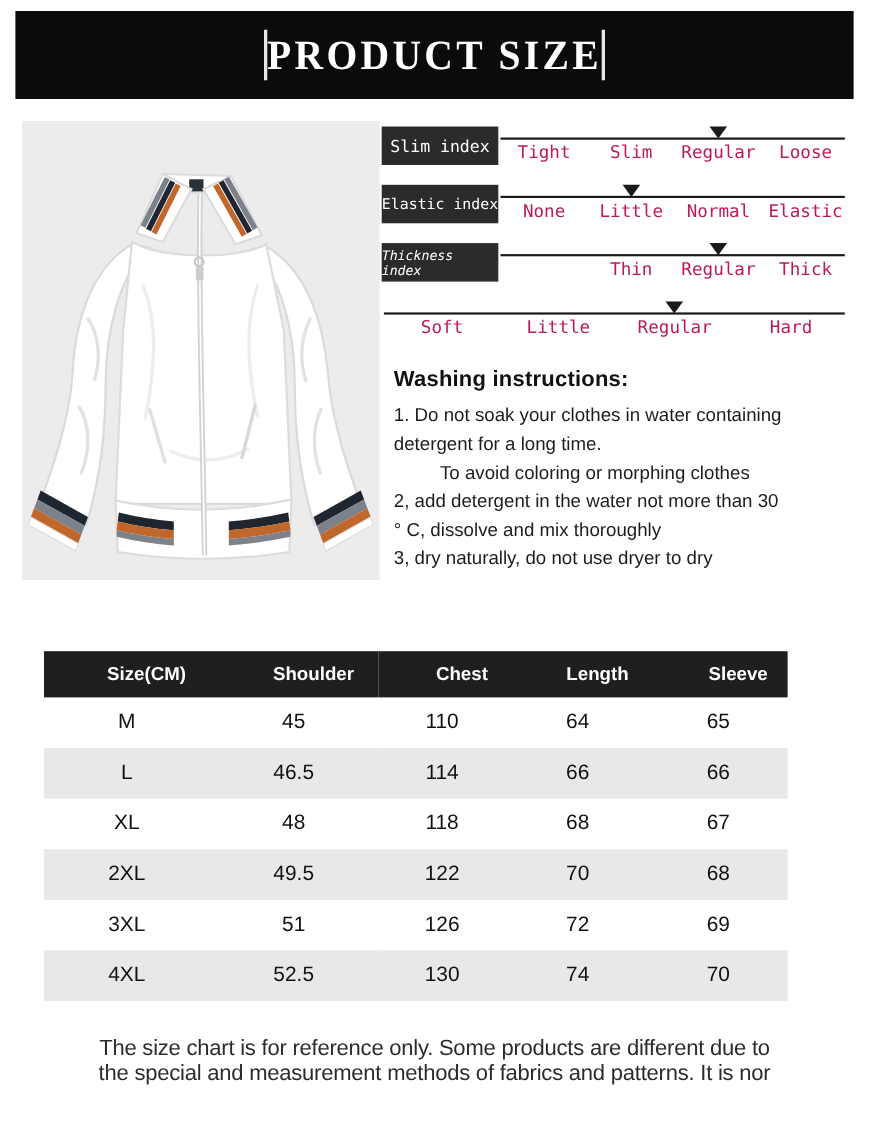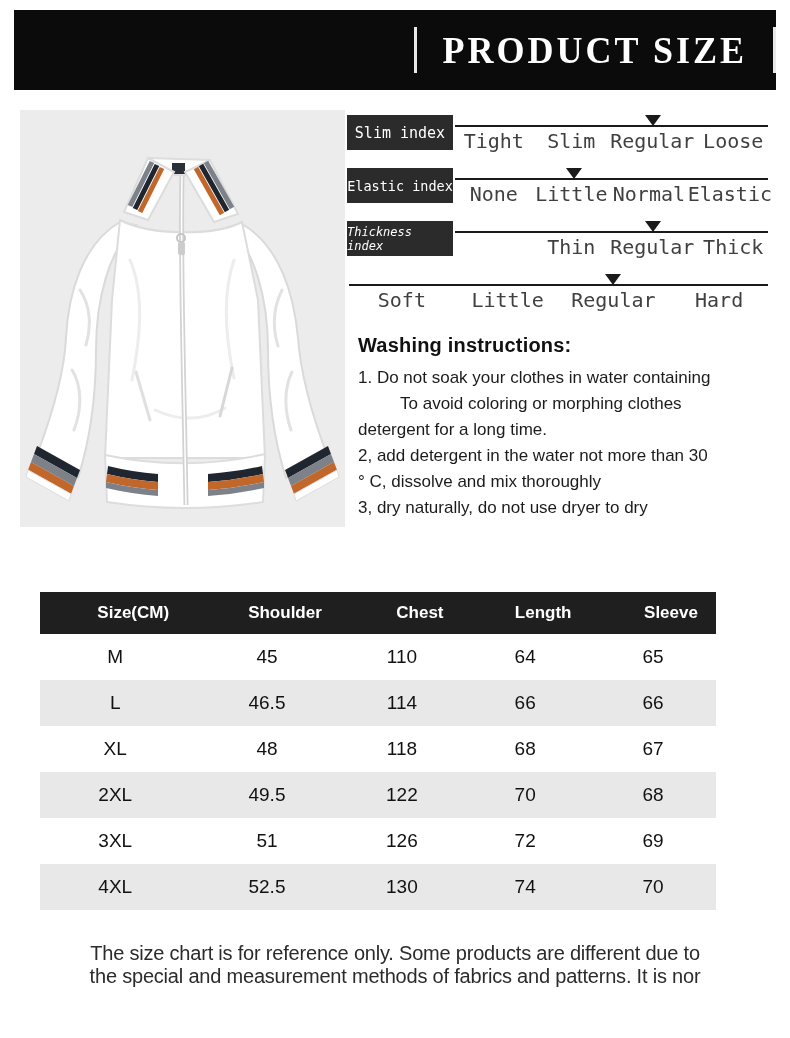--- a/index.html
+++ b/index.html
@@ -1,21 +1,21 @@
 <!DOCTYPE html>
 <html><head>
 <meta charset="utf-8">
 <style>
   html,body{margin:0;padding:0;background:#ffffff;}
   .page{position:relative;width:790px;height:1038px;background:#ffffff;overflow:hidden;
         font-family:"Liberation Sans",sans-serif;color:#111;}
 
   
   .header{position:absolute;left:14px;top:10px;width:762px;height:80px;background:#0b0b0b;
-          display:flex;align-items:center;justify-content:flex-end;gap:26px;}
+          display:flex;align-items:center;justify-content:center;}
   .hbar{width:3px;height:46px;background:#e9e9e9;}
   .htitle{color:#ffffff;font-family:"Liberation Serif",serif;font-weight:bold;
           font-size:36px;letter-spacing:3px;white-space:nowrap;transform:scaleY(1.05);}
 
   
   .photo{position:absolute;left:20px;top:110px;width:325px;height:417px;background:#ececec;}
   .photo svg{display:block;width:100%;height:100%;}
 
   
   .indexes{position:absolute;left:347px;top:115px;width:425px;}
@@ -24,22 +24,22 @@
                display:flex;align-items:center;justify-content:center;
                font-family:"DejaVu Sans Mono",monospace;letter-spacing:0px;}
   .sz15{font-size:15px;} .sz14{font-size:13.5px;} .sz12{font-size:12px;font-style:italic;}
   .scale{position:relative;flex:1;margin-left:2px;padding-top:12px;}
   .scale-line{position:absolute;left:0;right:4px;top:10px;height:2px;background:#1a1a1a;}
   .scale-arrow{position:absolute;top:0;width:0;height:0;transform:translateX(-50%);
                border-left:8px solid transparent;border-right:8px solid transparent;
                border-top:11px solid #1a1a1a;}
   .a-c2{left:37.5%;} .a-c3{left:62.5%;}
   .scale-options{display:grid;grid-template-columns:repeat(4,1fr);margin-top:2px;}
-  .opt{text-align:center;font-family:"DejaVu Sans Mono",monospace;font-size:20px;
-       color:#404040;white-space:nowrap;}
+  .opt{text-align:center;font-family:"DejaVu Sans Mono",monospace;font-size:16px;
+       color:#be185d;white-space:nowrap;}
   .start2{grid-column:2;}
 
   
   .washing{position:absolute;left:358px;top:334px;width:424px;}
   .washing-title{font-size:20px;font-weight:bold;color:#111;margin-bottom:8px;
                  letter-spacing:0.2px;}
   .wline{font-size:17px;line-height:26px;color:#1c1c1c;}
   .wline.indent{padding-left:42px;}
 
   
@@ -173,22 +173,22 @@
           <span class="opt">Hard</span>
         </div>
       </div>
     </div>
 
   </div>
 
   <div class="washing">
     <div class="washing-title">Washing instructions:</div>
     <div class="wline">1. Do not soak your clothes in water containing</div>
+    <div class="wline">detergent for a long time.</div>
     <div class="wline indent">To avoid coloring or morphing clothes</div>
-    <div class="wline">detergent for a long time.</div>
     <div class="wline">2, add detergent in the water not more than 30</div>
     <div class="wline">° C, dissolve and mix thoroughly</div>
     <div class="wline">3, dry naturally, do not use dryer to dry</div>
   </div>
 
   <table class="size-table">
     <thead>
       <tr>
         <th>Size(CM)</th>
         <th>Shoulder</th>

